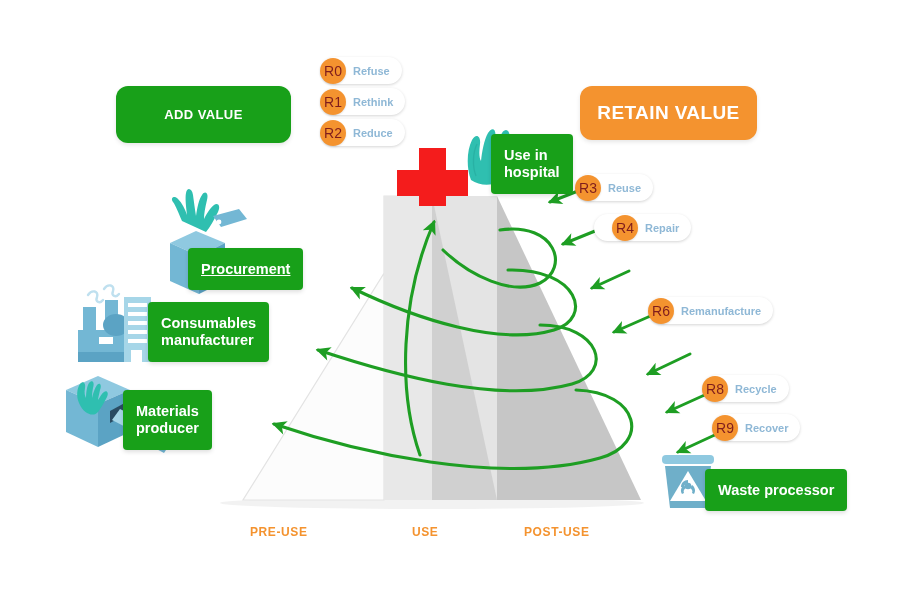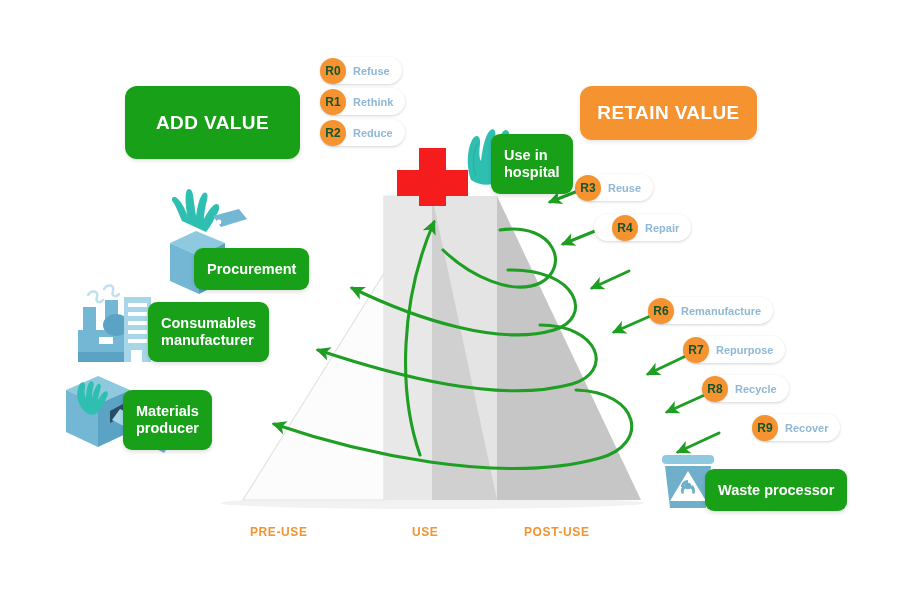--- a/index.html
+++ b/index.html
@@ -10,43 +10,43 @@
     background:#ffffff;
   }
   #stage{position:absolute;left:0;top:0;width:900px;height:600px;}
 
   
   .hdr-btn{
     position:absolute;display:flex;align-items:center;justify-content:center;
     border-radius:12px;color:#ffffff;font-weight:bold;letter-spacing:.4px;
     box-shadow:0 2px 4px rgba(0,0,0,.10);
   }
-  #add-value-btn{left:125px;top:86px;width:175px;height:73px;background:#18A019;font-size:19px;}
+  #add-value-btn{left:116px;top:86px;width:175px;height:57px;background:#18A019;font-size:13px;}
   #retain-value-btn{left:580px;top:86px;width:177px;height:54px;background:#F4932F;font-size:19px;}
 
   
   .rchip{
     position:absolute;display:flex;align-items:center;height:27px;
     background:#ffffff;border-radius:14px;padding-right:12px;
     box-shadow:0 1px 3px rgba(0,0,0,.17);
   }
   .rchip .badge{
     width:26px;height:26px;min-width:26px;border-radius:50%;
-    background:#F4932F;color:#14532d;font-size:12px;font-weight:bold;
+    background:#F4932F;color:#7f1d1d;font-size:14px;font-weight:normal;
     display:flex;align-items:center;justify-content:center;
     margin-left:-1px;box-shadow:0 1px 2px rgba(0,0,0,.12);
   }
   .rchip .rlabel{
     margin-left:7px;color:#8FB8D6;font-size:11px;font-weight:bold;
     white-space:nowrap;
   }
 
   
   .glabel{
-    position:absolute;background:#18A019;color:#ffffff;border-radius:9px;
+    position:absolute;background:#18A019;color:#ffffff;border-radius:4px;
     font-size:14.5px;font-weight:bold;line-height:1.14;
     display:flex;align-items:center;padding:7px 13px;
     box-shadow:0 2px 4px rgba(0,0,0,.13);
     white-space:pre-line;
   }
 
   
   .axis-cap{
     position:absolute;color:#F4932F;font-size:12px;font-weight:bold;
     letter-spacing:.6px;white-space:nowrap;
@@ -204,34 +204,30 @@
     <div class="rlabel nosel">Reuse</div>
   </div>
   <div class="rchip" style="left:594px;top:214px;padding-left:19px;">
     <div class="badge nosel">R4</div>
     <div class="rlabel nosel">Repair</div>
   </div>
   <div class="rchip" style="left:649px;top:297px;">
     <div class="badge nosel">R6</div>
     <div class="rlabel nosel">Remanufacture</div>
   </div>
-  <div class="rchip" style="left:684px;top:336px;">
-    <div class="badge nosel">R7</div>
-    <div class="rlabel nosel">Repurpose</div>
-  </div>
   <div class="rchip" style="left:703px;top:375px;">
     <div class="badge nosel">R8</div>
     <div class="rlabel nosel">Recycle</div>
   </div>
-  <div class="rchip" style="left:713px;top:414px;margin-left:40px;">
+  <div class="rchip" style="left:713px;top:414px;">
     <div class="badge nosel">R9</div>
     <div class="rlabel nosel">Recover</div>
   </div>
 
-  <div class="glabel nosel" style="left:194px;top:248px;height:28px;">Procurement</div>
+  <div class="glabel nosel" style="left:188px;top:248px;height:28px;text-decoration:underline;">Procurement</div>
 
   <div class="glabel nosel" style="left:148px;top:302px;height:46px;">Consumables
 manufacturer</div>
 
   <div class="glabel nosel" style="left:123px;top:390px;height:46px;">Materials
 producer</div>
 
   <div class="glabel nosel" style="left:491px;top:134px;height:46px;">Use in
 hospital</div>
 

